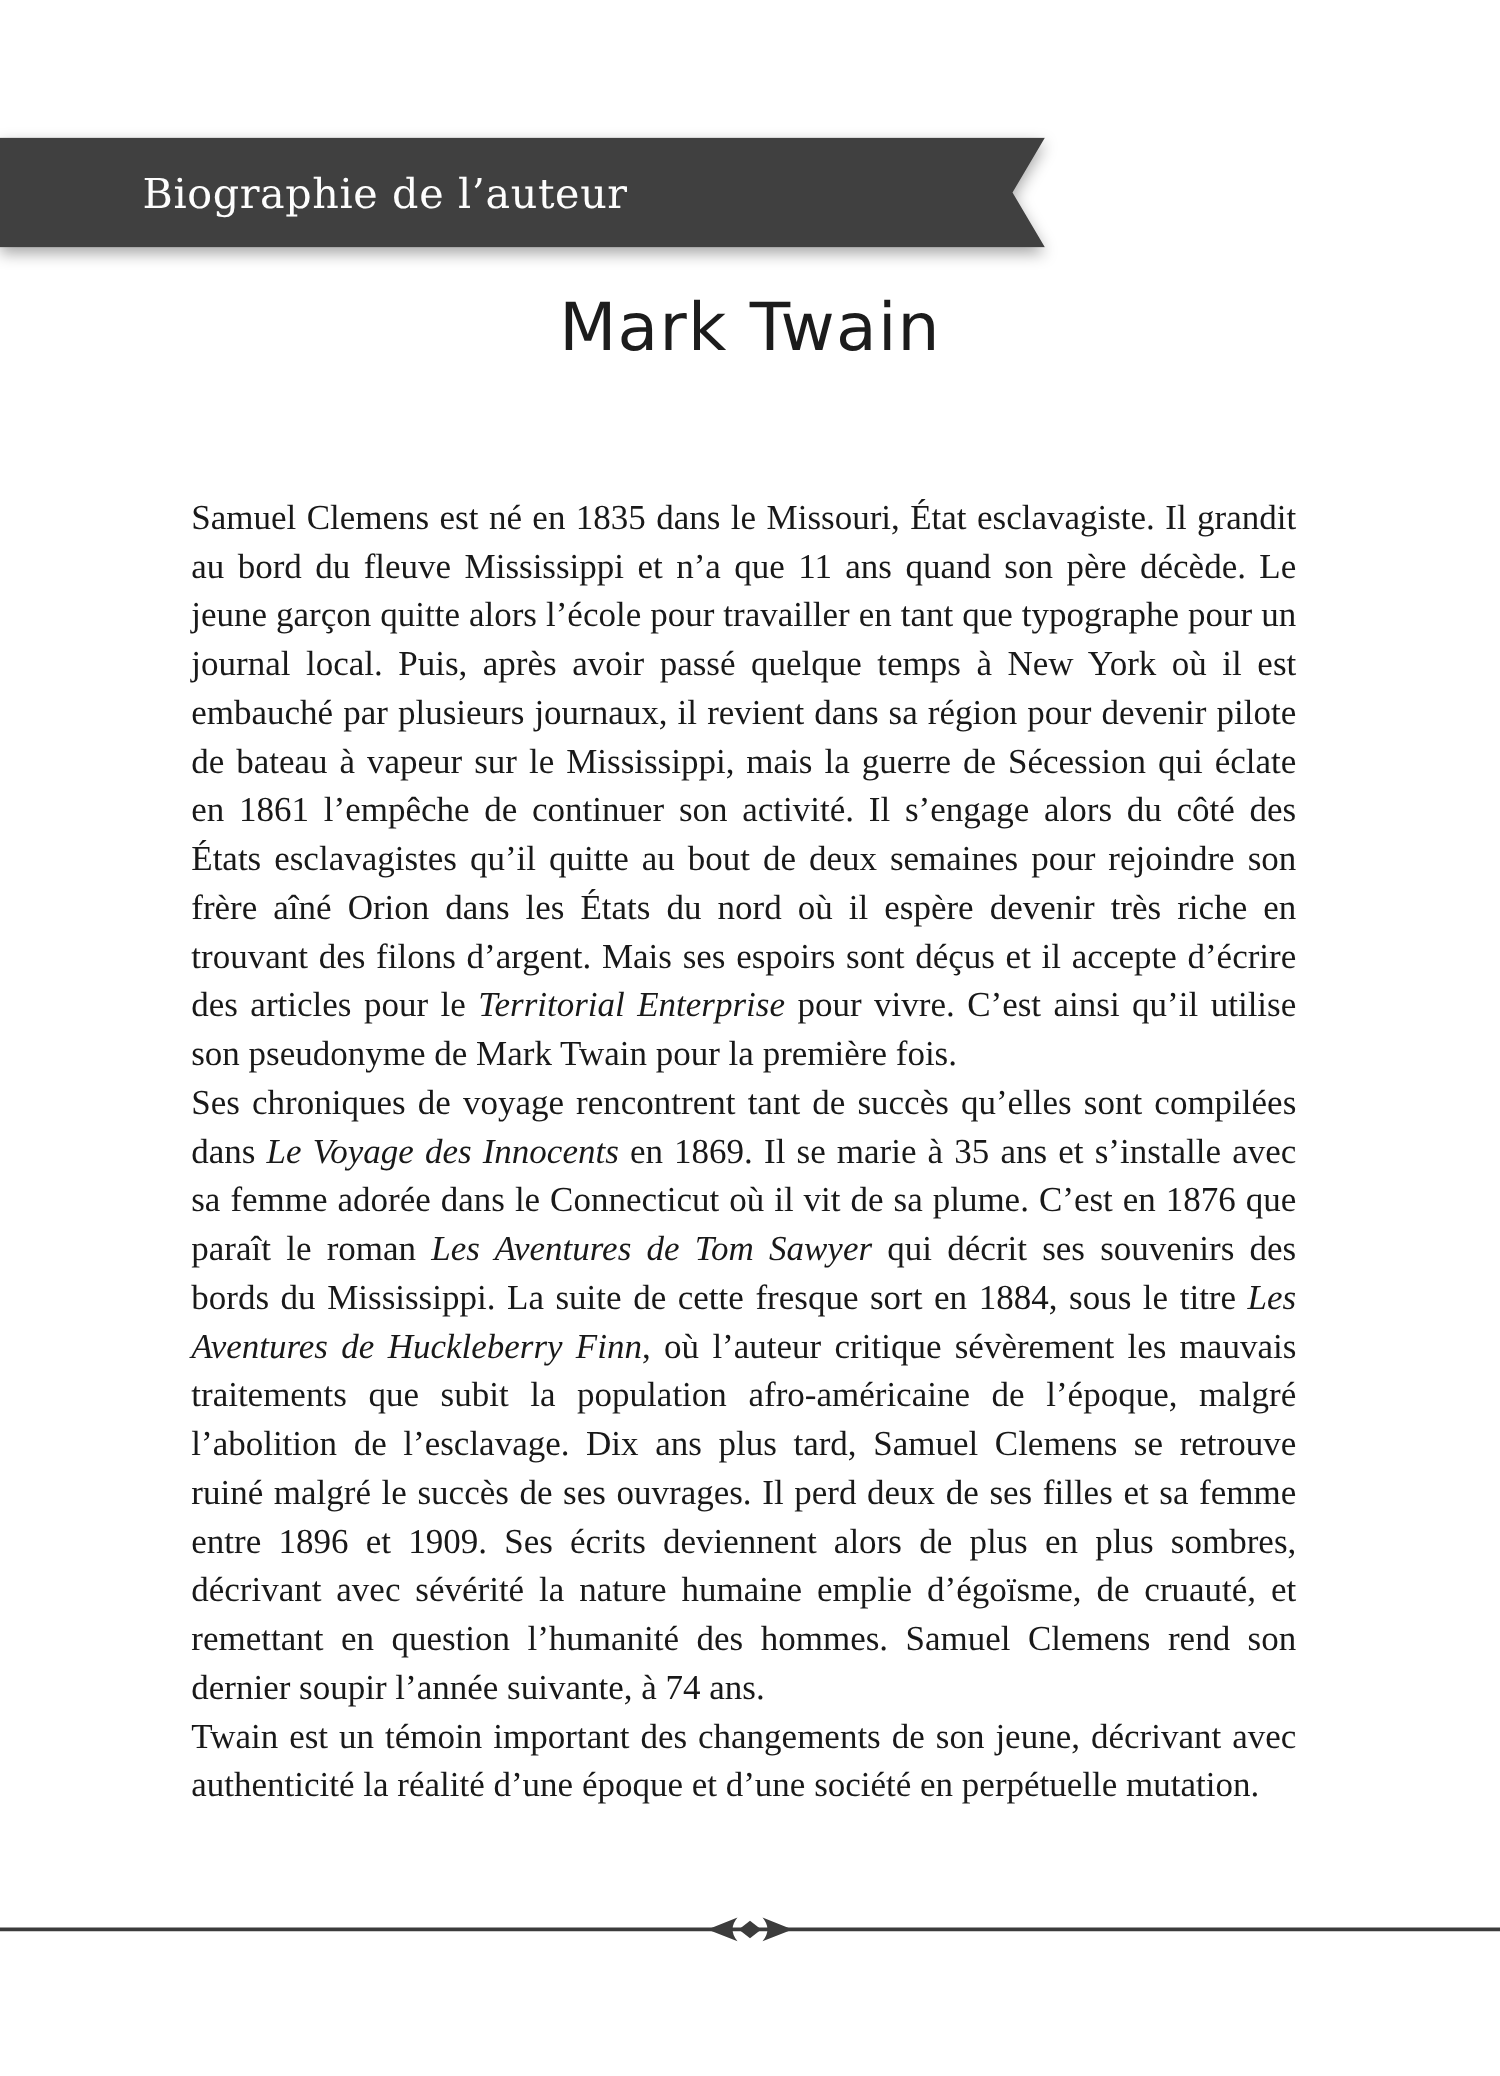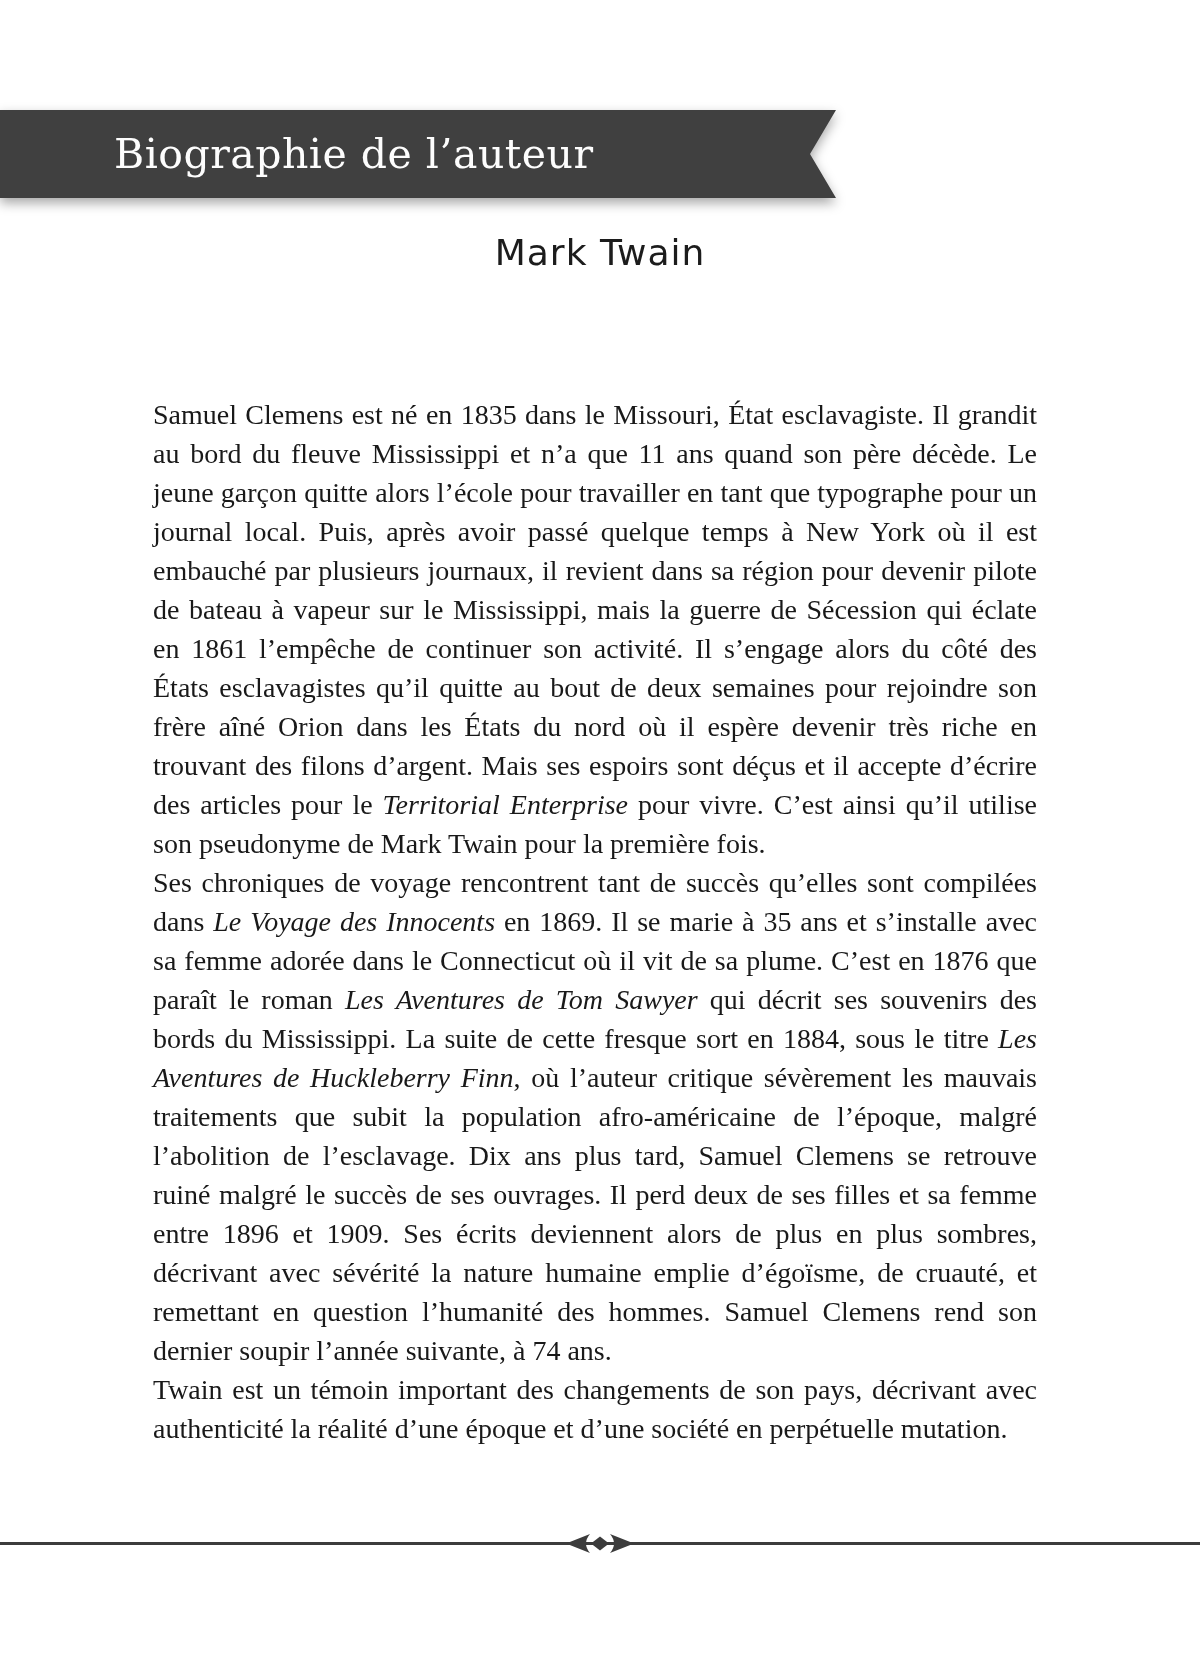--- a/index.html
+++ b/index.html
@@ -28,36 +28,36 @@
     width: 836px;
     height: 88px;
     background: #404040;
     clip-path: polygon(0 0, 100% 0, calc(100% - 26px) 50%, 100% 100%, 0 100%);
     display: flex;
     align-items: center;
   }
   .banner-label {
     margin-left: 114px;
     font-family: "DejaVu Serif", serif;
-    font-size: 41px;
+    font-size: 33px;
     letter-spacing: 0.5px;
     color: #fdfdfd;
   }
 
   
   .page-title {
     position: absolute;
     top: 232px;
     left: 0;
     width: 1200px;
     margin: 0;
     text-align: center;
     font-family: "DejaVu Sans", sans-serif;
     font-weight: normal;
-    font-size: 36px;
+    font-size: 53px;
     letter-spacing: 1px;
     color: #1c1c1c;
   }
 
   
   .body-text {
     position: absolute;
     top: 347px;
     left: 153px;
     width: 884px;
@@ -88,21 +88,21 @@
     <div class="banner">
       <span class="banner-label">Biographie de l’auteur</span>
     </div>
   </div>
 
   <h1 class="page-title">Mark Twain</h1>
 
   <div class="body-text">
     <p><span>Samuel Clemens est né en 1835 dans le Missouri, État esclavagiste. Il grandit au bord du fleuve Mississippi et n’a que 11 ans quand son père décède. Le jeune garçon quitte alors l’école pour travailler en tant que typographe pour un journal local. Puis, après avoir passé quelque temps à New York où il est embauché par plusieurs journaux, il revient dans sa région pour devenir pilote de bateau à vapeur sur le Mississippi, mais la guerre de Sécession qui éclate en 1861 l’empêche de continuer son activité. Il s’engage alors du côté des États esclavagistes qu’il quitte au bout de deux semaines pour rejoindre son frère aîné Orion dans les États du nord où il espère devenir très riche en trouvant des filons d’argent. Mais ses espoirs sont déçus et il accepte d’écrire des articles pour le </span><i>Territorial Enterprise</i><span> pour vivre. C’est ainsi qu’il utilise son pseudonyme de Mark Twain pour la première fois.</span></p>
     <p><span>Ses chroniques de voyage rencontrent tant de succès qu’elles sont compilées dans </span><i>Le Voyage des Innocents</i><span> en 1869. Il se marie à 35 ans et s’installe avec sa femme adorée dans le Connecticut où il vit de sa plume. C’est en 1876 que paraît le roman </span><i>Les Aventures de Tom Sawyer</i><span> qui décrit ses souvenirs des bords du Mississippi. La suite de cette fresque sort en 1884, sous le titre </span><i>Les Aventures de Huckleberry Finn</i><span>, où l’auteur critique sévèrement les mauvais traitements que subit la population afro-américaine de l’époque, malgré l’abolition de l’esclavage. Dix ans plus tard, Samuel Clemens se retrouve ruiné malgré le succès de ses ouvrages. Il perd deux de ses filles et sa femme entre 1896 et 1909. Ses écrits deviennent alors de plus en plus sombres, décrivant avec sévérité la nature humaine emplie d’égoïsme, de cruauté, et remettant en question l’humanité des hommes. Samuel Clemens rend son dernier soupir l’année suivante, à 74 ans.</span></p>
-    <p><span>Twain est un témoin important des changements de son pays, décrivant avec authenticité la réalité d’une époque et d’une société en perpétuelle mutation.</span></p>
+    <p><span>Twain est un témoin important des changements de son jeune, décrivant avec authenticité la réalité d’une époque et d’une société en perpétuelle mutation.</span></p>
   </div>
 
   <svg class="divider" viewBox="0 0 1200 33" xmlns="http://www.w3.org/2000/svg">
     <line x1="0" y1="16.5" x2="1200" y2="16.5" stroke="#3c3c3c" stroke-width="3"></line>
     <path d="M590 7 L566 16.5 L590 26 Q582 16.5 590 7 Z" fill="#3c3c3c"></path>
     <path d="M600 9.5 L609 16.5 L600 23.5 L591 16.5 Z" fill="#3c3c3c"></path>
     <path d="M610 7 L634 16.5 L610 26 Q618 16.5 610 7 Z" fill="#3c3c3c"></path>
   </svg>
 
 </div>

